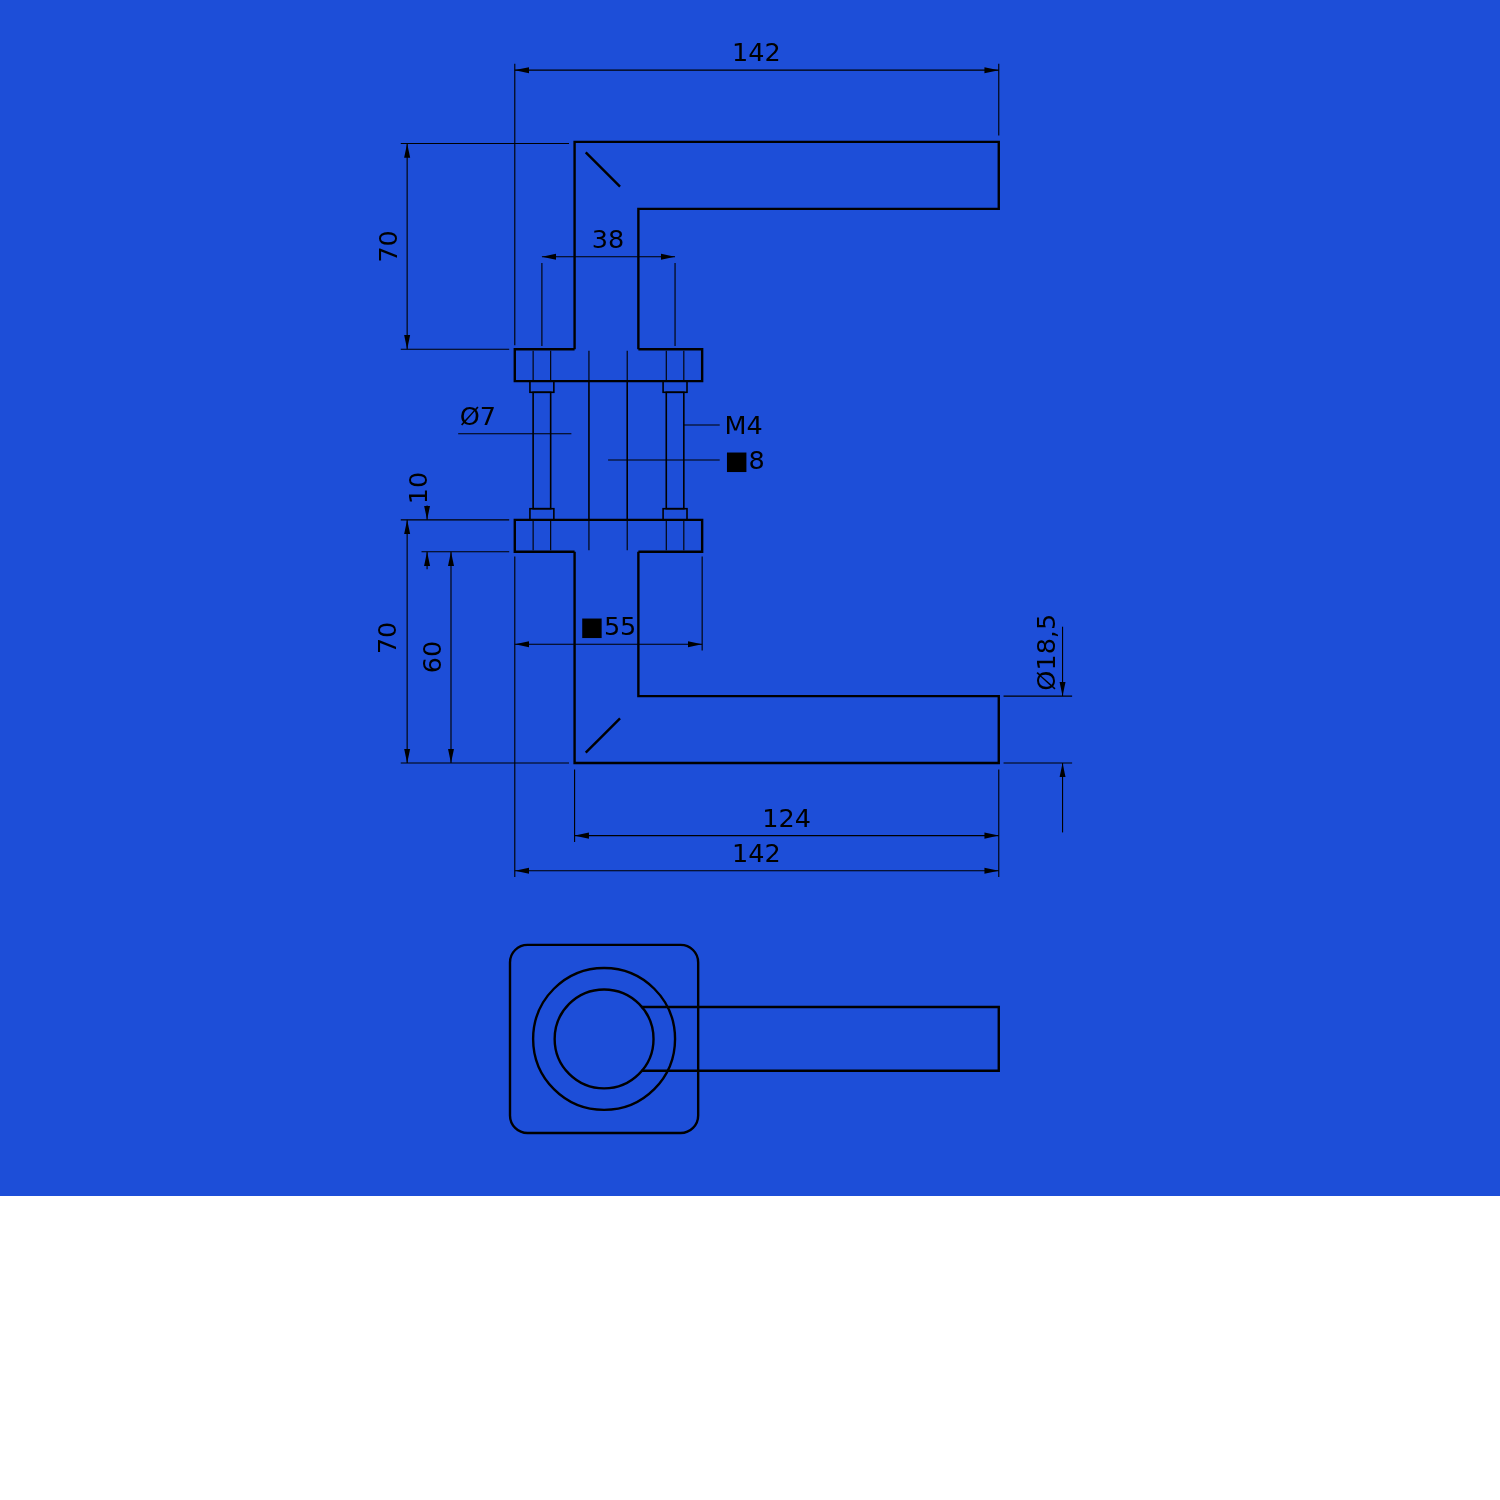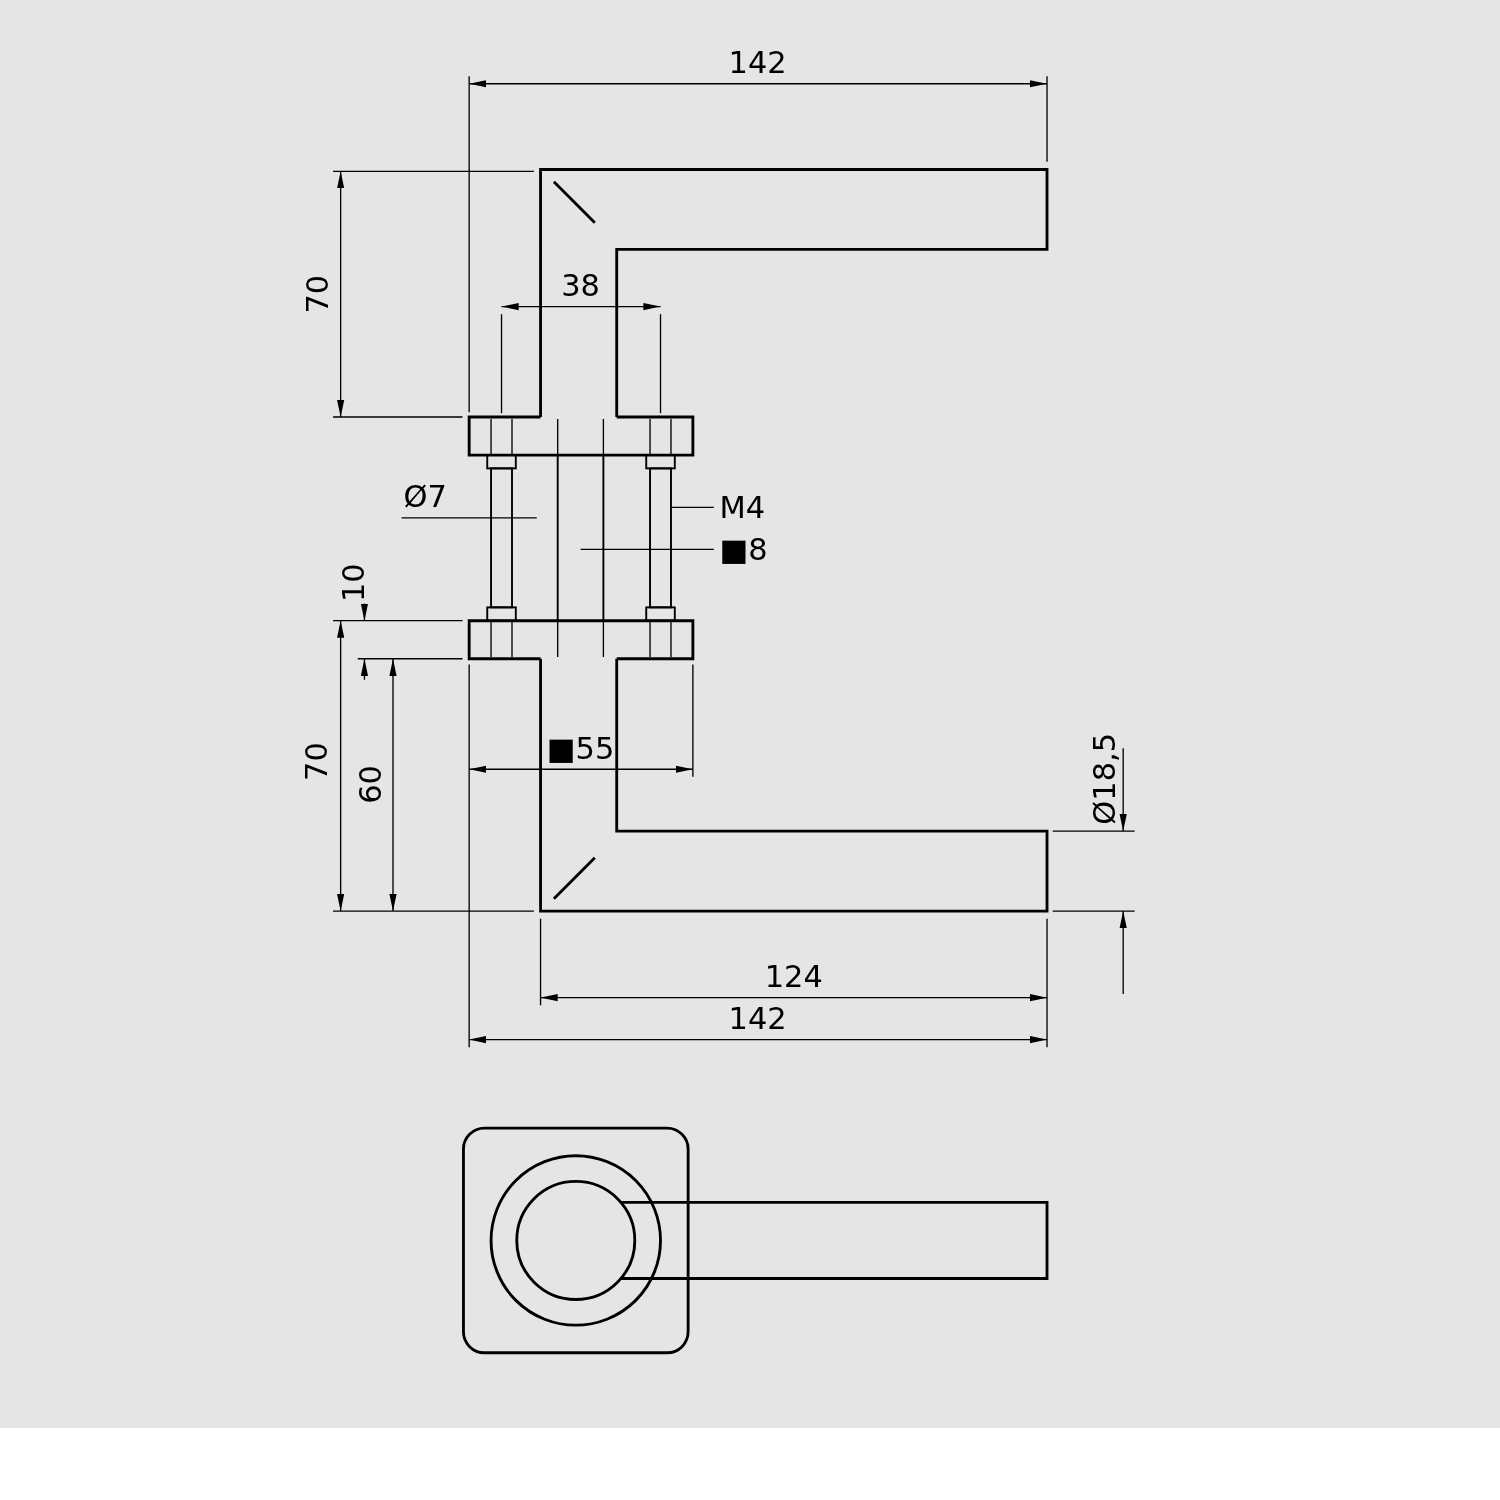--- a/index.html
+++ b/index.html
@@ -2,22 +2,22 @@
 <html><head>
 <meta charset="utf-8">
 <style>
   html, body {
     margin: 0;
     padding: 0;
     background: #ffffff;
   }
   .page {
     width: 1500px;
-    height: 1428px;
-    background: #e5e5e5;
+    height: 1196px;
+    background: #1d4ed8;
     position: relative;
     overflow: hidden;
   }
   svg { display: block; width: 100%; height: 100%; }
 
   .obj {
     stroke: #000000;
     stroke-width: 3;
     fill: none;
     stroke-linecap: butt;

